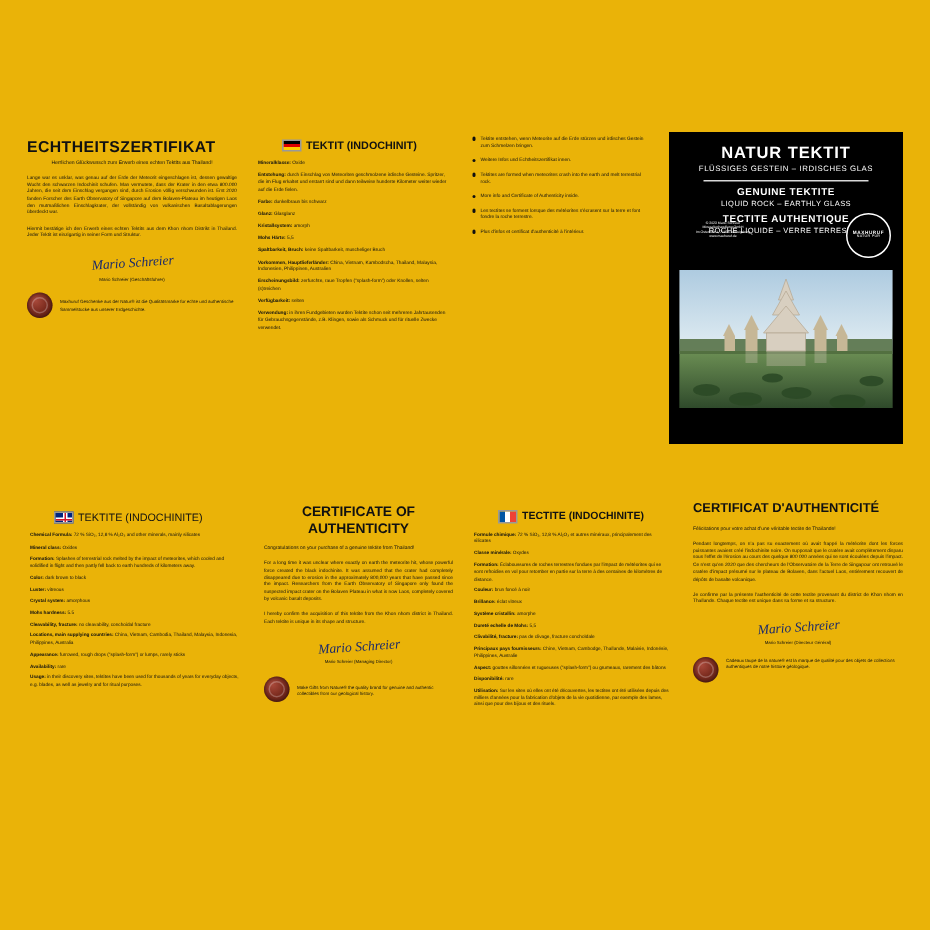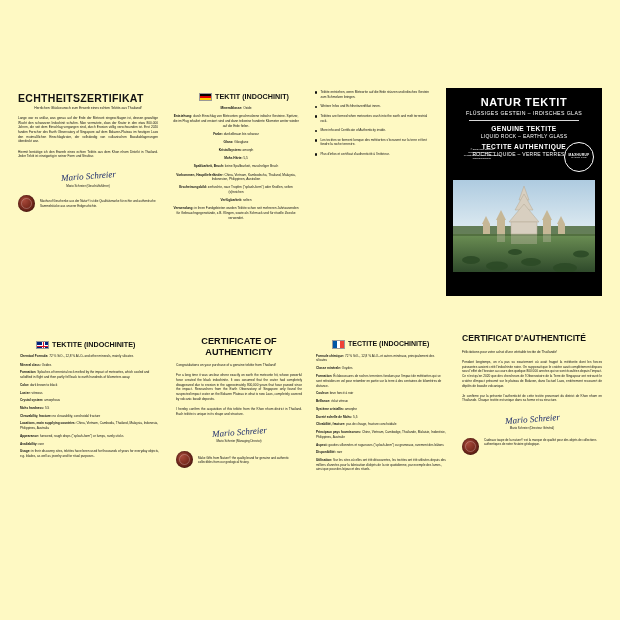--- a/index.html
+++ b/index.html
@@ -3,21 +3,21 @@
 <meta charset="utf-8">
 <style>
   * { box-sizing: border-box; }
   html, body {
     margin: 0; padding: 0;
     width: 620px; height: 620px;
     background: #ffffff;
     font-family: "Liberation Sans", sans-serif;
     color: #111;
   }
-  .page { position: relative; width: 620px; height: 620px; overflow: hidden; background:#fef9c3; }
+  .page { position: relative; width: 620px; height: 620px; overflow: hidden; background:#eab308; }
   .center { text-align: center; }
 
   
   .top { position:absolute; left:0; top:78px; width:620px; height:230px; }
 
   
   .p1 { position:absolute; left:18px; top:14px; width:140px; }
   .p1 h1 { font-size:10.5px; margin:0 0 2px 0; font-weight:bold; letter-spacing:.3px; }
   .p1 .sub { font-size:3.4px; text-align:center; margin:0 0 6px 0; }
   .p1 .para { font-size:3.2px; line-height:1.45; text-align:justify; margin:0 0 6px 0;}
@@ -34,21 +34,21 @@
   .seal::after{ content:""; position:absolute; left:3px; top:3px; right:3px; bottom:3px;
           border-radius:50%; border:.6px solid rgba(255,255,255,.25); }
 
   
   .logo-stamp { width:34px; height:34px; border-radius:50%; background:#1d1d1d; color:#fff;
           display:flex; align-items:center; justify-content:center; text-align:center;
           font-size:2.4px; line-height:1.15; letter-spacing:.2px; padding:3px; }
   .logo-stamp b{ display:block; font-size:3.1px; letter-spacing:.4px; }
 
   
-  .p2 { position:absolute; left:172px; top:14px; width:128px;text-align:center; }
+  .p2 { position:absolute; left:172px; top:14px; width:128px; }
   .p2 h2 { font-size:7.2px; margin:0 0 5px 16px; font-weight:bold; }
   .p2 .sec { font-size:3.2px; line-height:1.45; }
   .p2 .sec b { font-weight:bold; }
   .p2 .blk { margin-bottom:3.5px; }
 
   
   .flag { width:13px; height:8.5px; display:inline-block; vertical-align:middle;
           border:.4px solid #999; margin-right:3px; }
   .flag-de { background: linear-gradient(#000 0 33.3%, #d00 33.3% 66.6%, #fc0 66.6% 100%); }
   .flag-uk { position:relative; background:#00247d; overflow:hidden; }
@@ -79,21 +79,21 @@
   .cover .credit { position:absolute; left:7px; top:60px; width:58px; font-size:2.3px; line-height:1.3; text-align:center;}
   .cover .logo-w { position:absolute; right:8px; top:54px; }
   .logo-stamp.w { background:#000; border:.7px solid #fff; width:30px;height:30px; }
 
   
 
   
   .bot { position:absolute; left:0; top:318px; width:620px; height:302px; }
 
   .b1 { position:absolute; left:20px; top:22px; width:140px; }
-  .b1 h2 { font-size:7.2px; margin:0 0 5px 16px; font-weight:bold; }
+  .b1 h2 { font-size:7.2px; margin:0 0 5px 16px; font-weight:normal; }
   .b1 .sec { font-size:3.15px; line-height:1.5; }
 
   .b2 { position:absolute; left:176px; top:18px; width:126px; }
   .b2 h2 { font-size:9.2px; font-weight:bold; text-align:center; line-height:1.15; margin:0 0 6px 0; }
   .b2 p { font-size:3.2px; line-height:1.5; text-align:justify; margin:0 0 5px 0;}
   .b2 .sig-name{ font-size:2.9px; text-align:center; }
   .b2 .stampline{ display:flex; align-items:center; gap:5px; margin-top:8px; }
 
   .b3 { position:absolute; left:316px; top:22px; width:130px; }
   .b3 h2 { font-size:7.0px; margin:0 0 5px 16px; font-weight:bold; }

